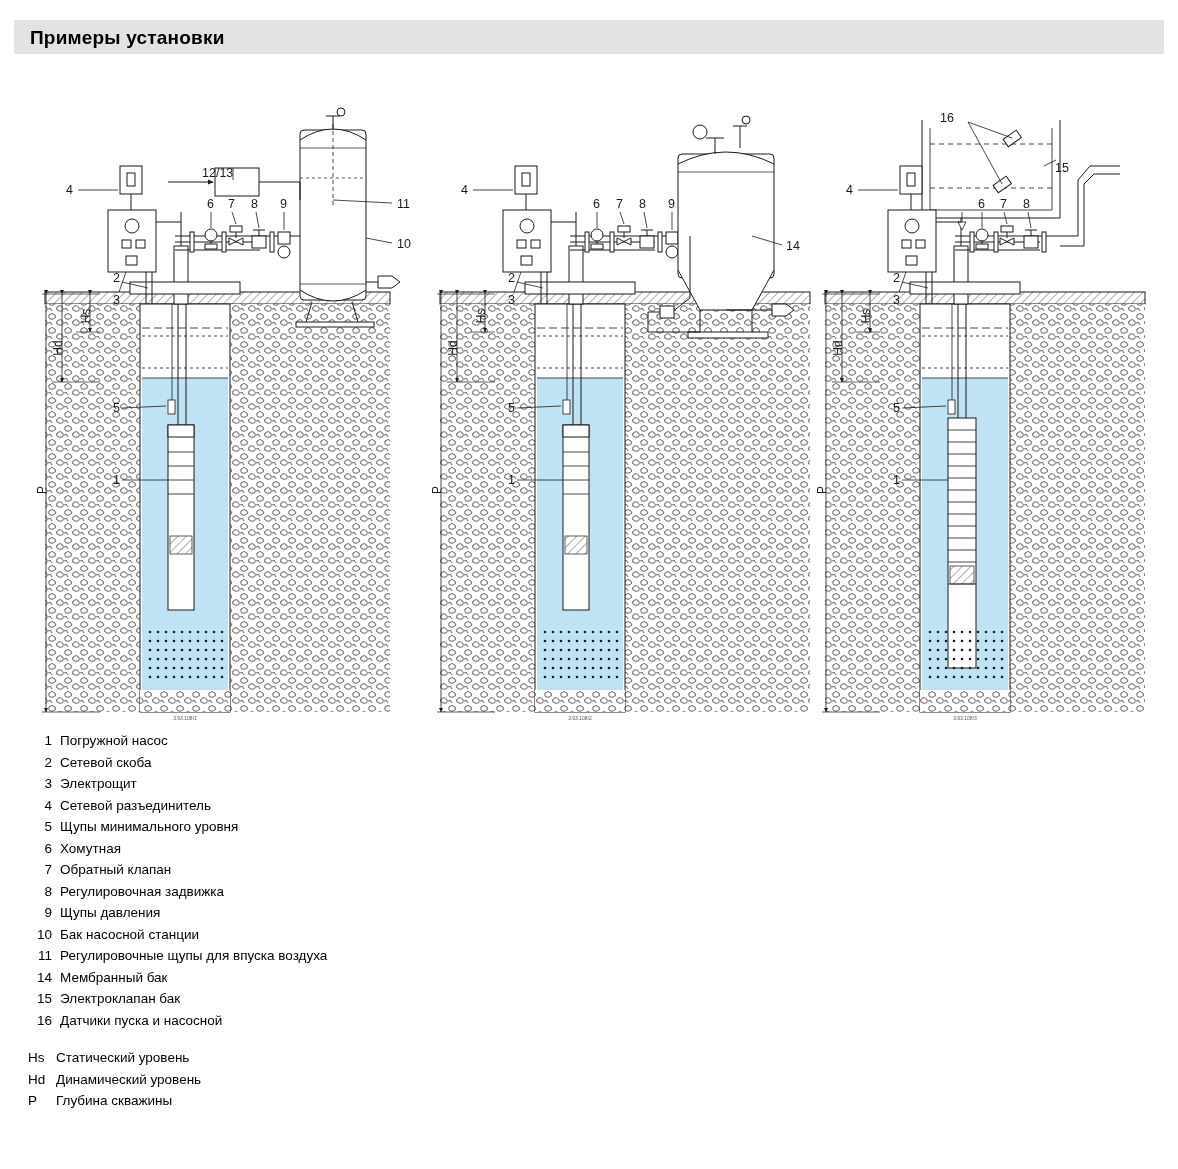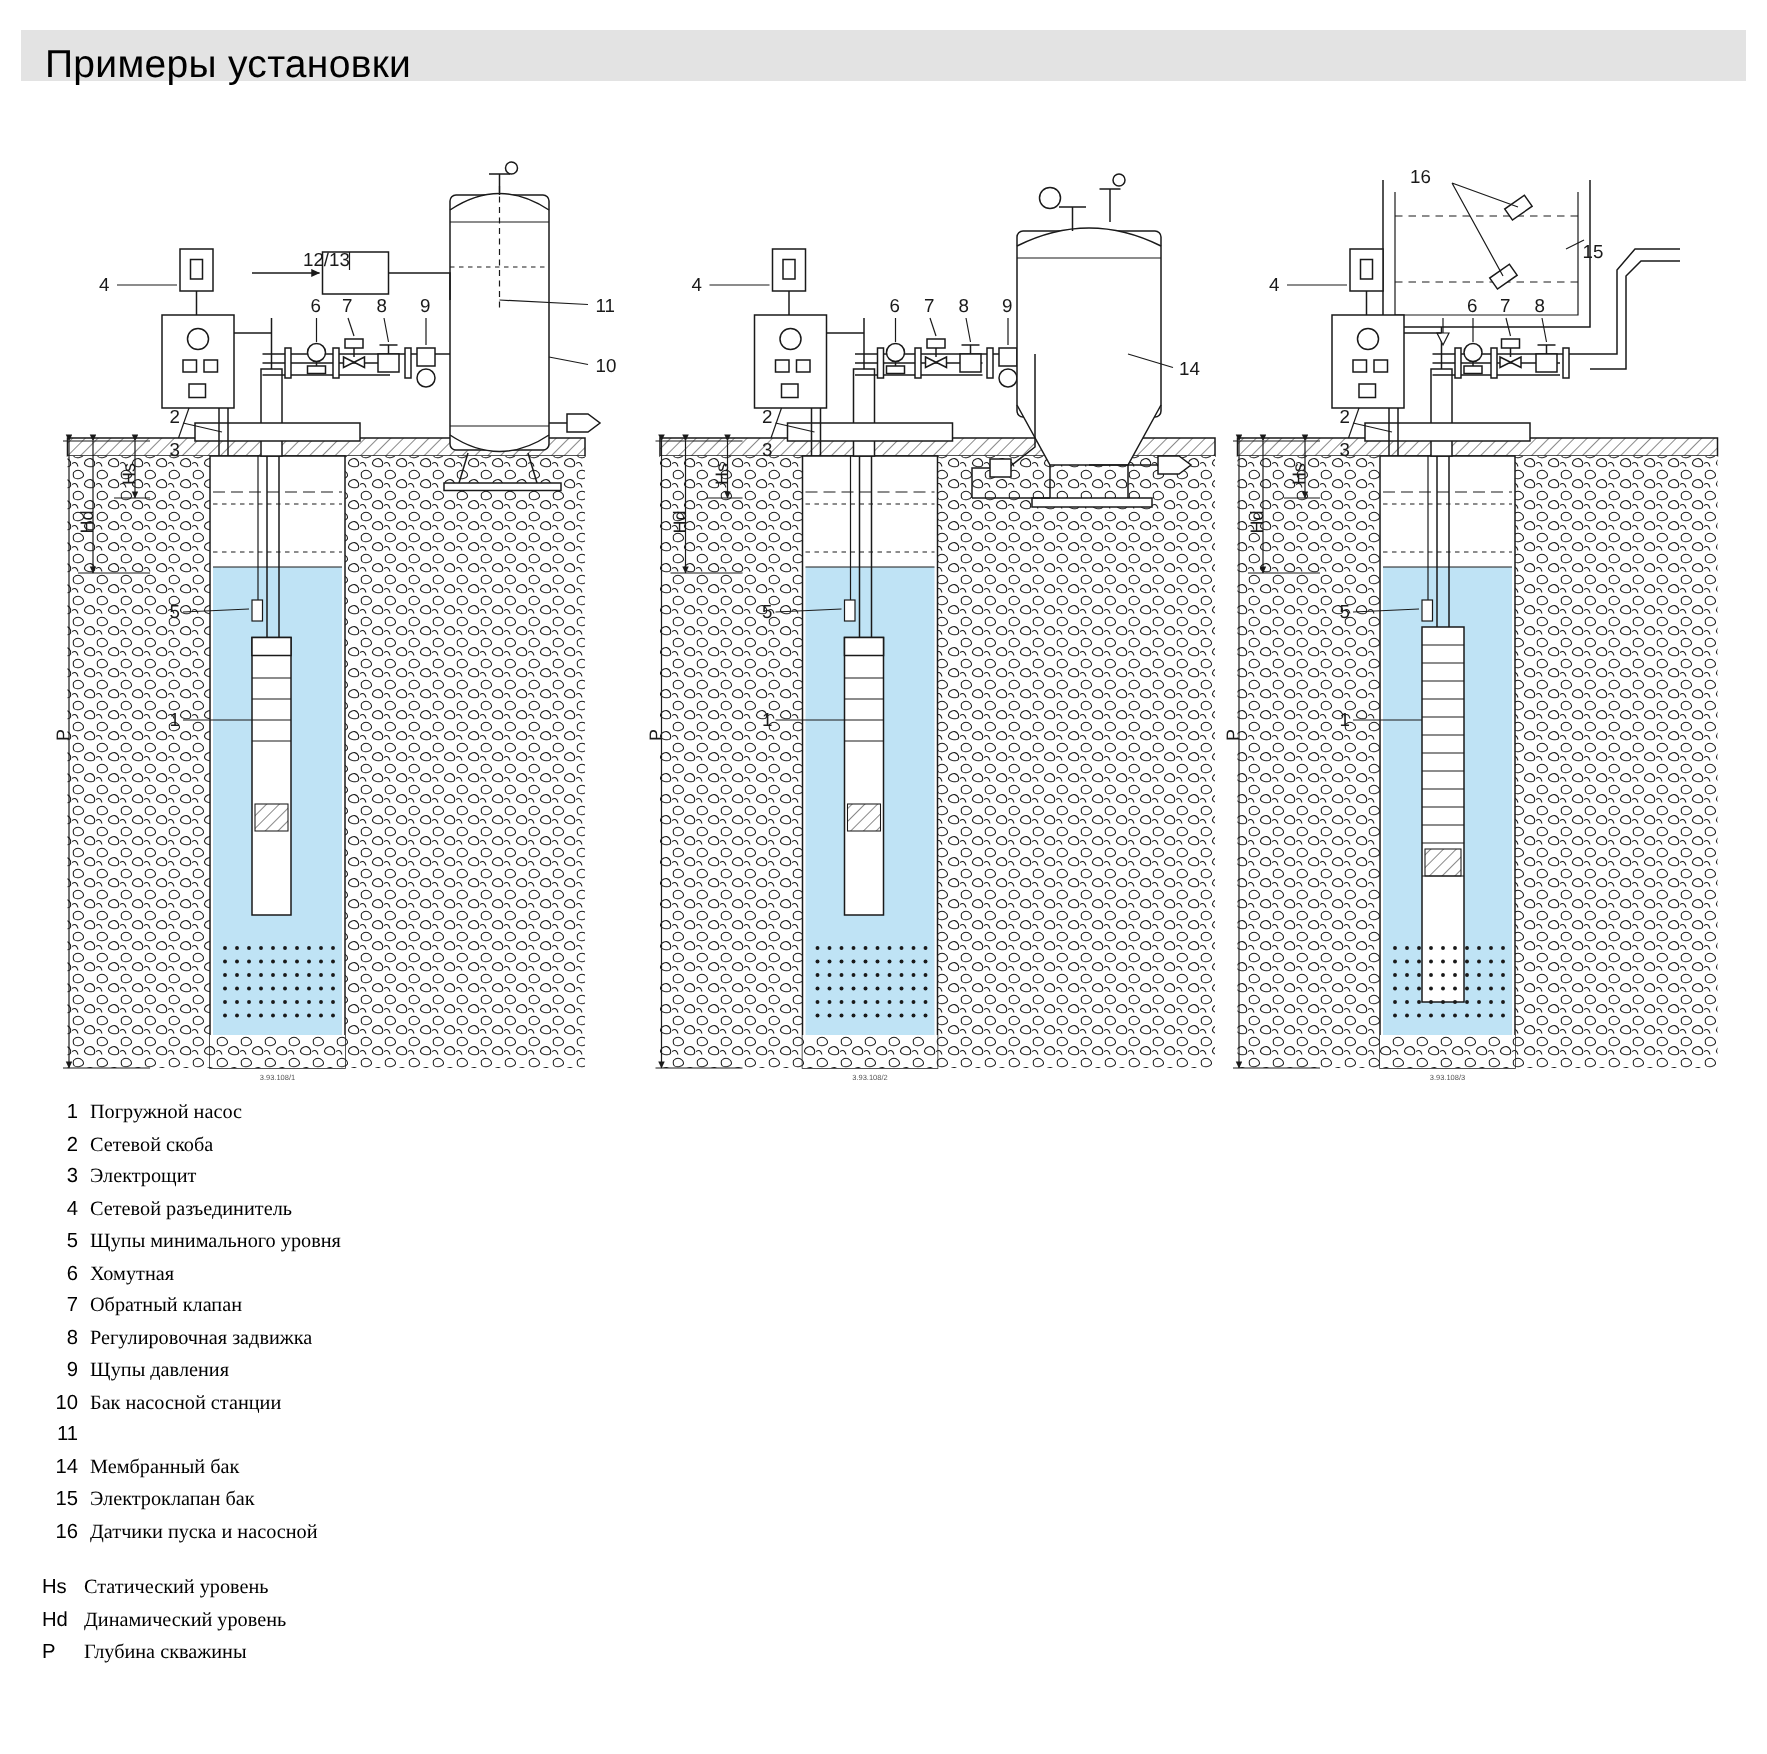--- a/index.html
+++ b/index.html
@@ -6,32 +6,32 @@
   body{
     width:1178px;height:1169px;background:#ffffff;
     font-family:"Liberation Sans", sans-serif;
     color:#000;position:relative;overflow:hidden;
   }
   .header-bar{
     position:absolute;left:14px;top:20px;width:1150px;height:34px;
     background:#e3e3e3;
   }
   .header-title{
-    position:absolute;left:30px;top:27px;font-size:26px;font-weight:normal;
+    position:absolute;left:30px;top:27px;font-size:19px;font-weight:bold;
     letter-spacing:.2px;
   }
   .diagram-area{position:absolute;left:0;top:60px;width:1178px;height:675px;}
   svg{display:block;}
   .legend{
     position:absolute;left:28px;top:730px;width:600px;
     font-size:13.5px;line-height:21.5px;
   }
   .legend-row{display:flex;}
   .legend-num{width:24px;text-align:right;padding-right:8px;flex:none;}
-  .legend-txt{white-space:nowrap;font-family:Liberation Serif, serif;}
+  .legend-txt{white-space:nowrap;}
   .legend-sym .legend-num{width:24px;text-align:left;padding-right:4px;}
   .legend-gap{height:16px;}
   .credit{font-size:5px;fill:#555;}
 </style>
 </head>
 <body>
 
 <div class="header-bar"></div>
 <div class="header-title">Примеры установки</div>
 
@@ -647,20 +647,21 @@
   <div class="legend-row">
       <span class="legend-num">9</span>
       <span class="legend-txt">Щупы давления</span>
     </div>
   <div class="legend-row">
       <span class="legend-num">10</span>
       <span class="legend-txt">Бак насосной станции</span>
     </div>
   <div class="legend-row">
       <span class="legend-num">11</span>
+      <span class="legend-txt">Регулировочные щупы для впуска воздуха</span>
     </div>
   <div class="legend-row">
       <span class="legend-num">14</span>
       <span class="legend-txt">Мембранный бак</span>
     </div>
   <div class="legend-row">
       <span class="legend-num">15</span>
       <span class="legend-txt">Электроклапан бак</span>
     </div>
   <div class="legend-row">

